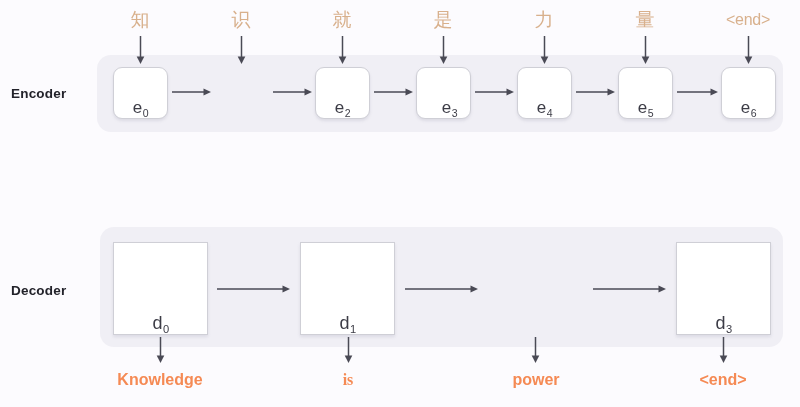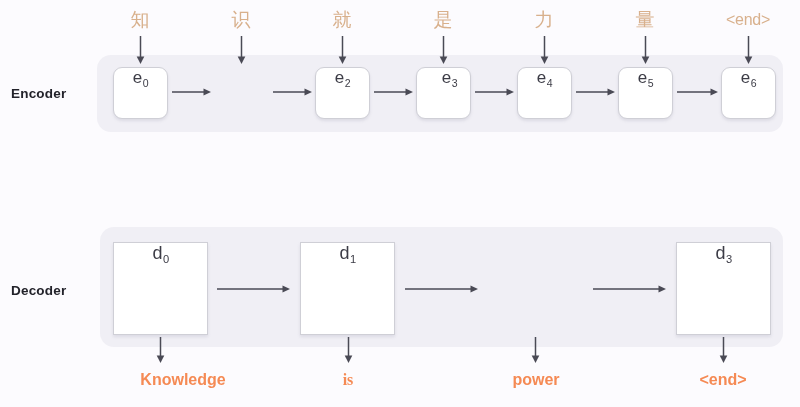--- a/index.html
+++ b/index.html
@@ -52,21 +52,21 @@
   }
 
   
   .cell {
     position: absolute;
     background: #ffffff;
     border: 1px solid #cfcfd6;
     border-radius: 9px;
     box-shadow: 0 2px 3px rgba(120,120,140,0.16);
     display: flex;
-    align-items: flex-start;
+    align-items: flex-end;
     justify-content: center;
     color: #3c3c46;
     box-sizing: border-box;
   }
   .cell.enc {
     width: 55px;
     height: 52px;
     top: 67px;
     font-size: 17px;
   }
@@ -285,18 +285,18 @@
         <path d="M4.5 26 L0.7 18.5 L8.3 18.5 Z" fill="#4a4a55"></path>
       </svg>
   </div>
   <div class="arrow" style="left:719px;top:337px;">
     <svg width="9" height="27">
         <line x1="4.5" y1="0" x2="4.5" y2="20" stroke="#4a4a55" stroke-width="1.5"></line>
         <path d="M4.5 26 L0.7 18.5 L8.3 18.5 Z" fill="#4a4a55"></path>
       </svg>
   </div>
 
-  <div class="output" style="left:160px;margin-left:23px;">Knowledge</div>
+  <div class="output" style="left:160px;">Knowledge</div>
   <div class="output" style="left:348px;font-family:Liberation Serif, serif;">is</div>
   <div class="output" style="left:536px;">power</div>
   <div class="output" style="left:723px;">&lt;end&gt;</div>
 
 </div>
 
 </body></html>

